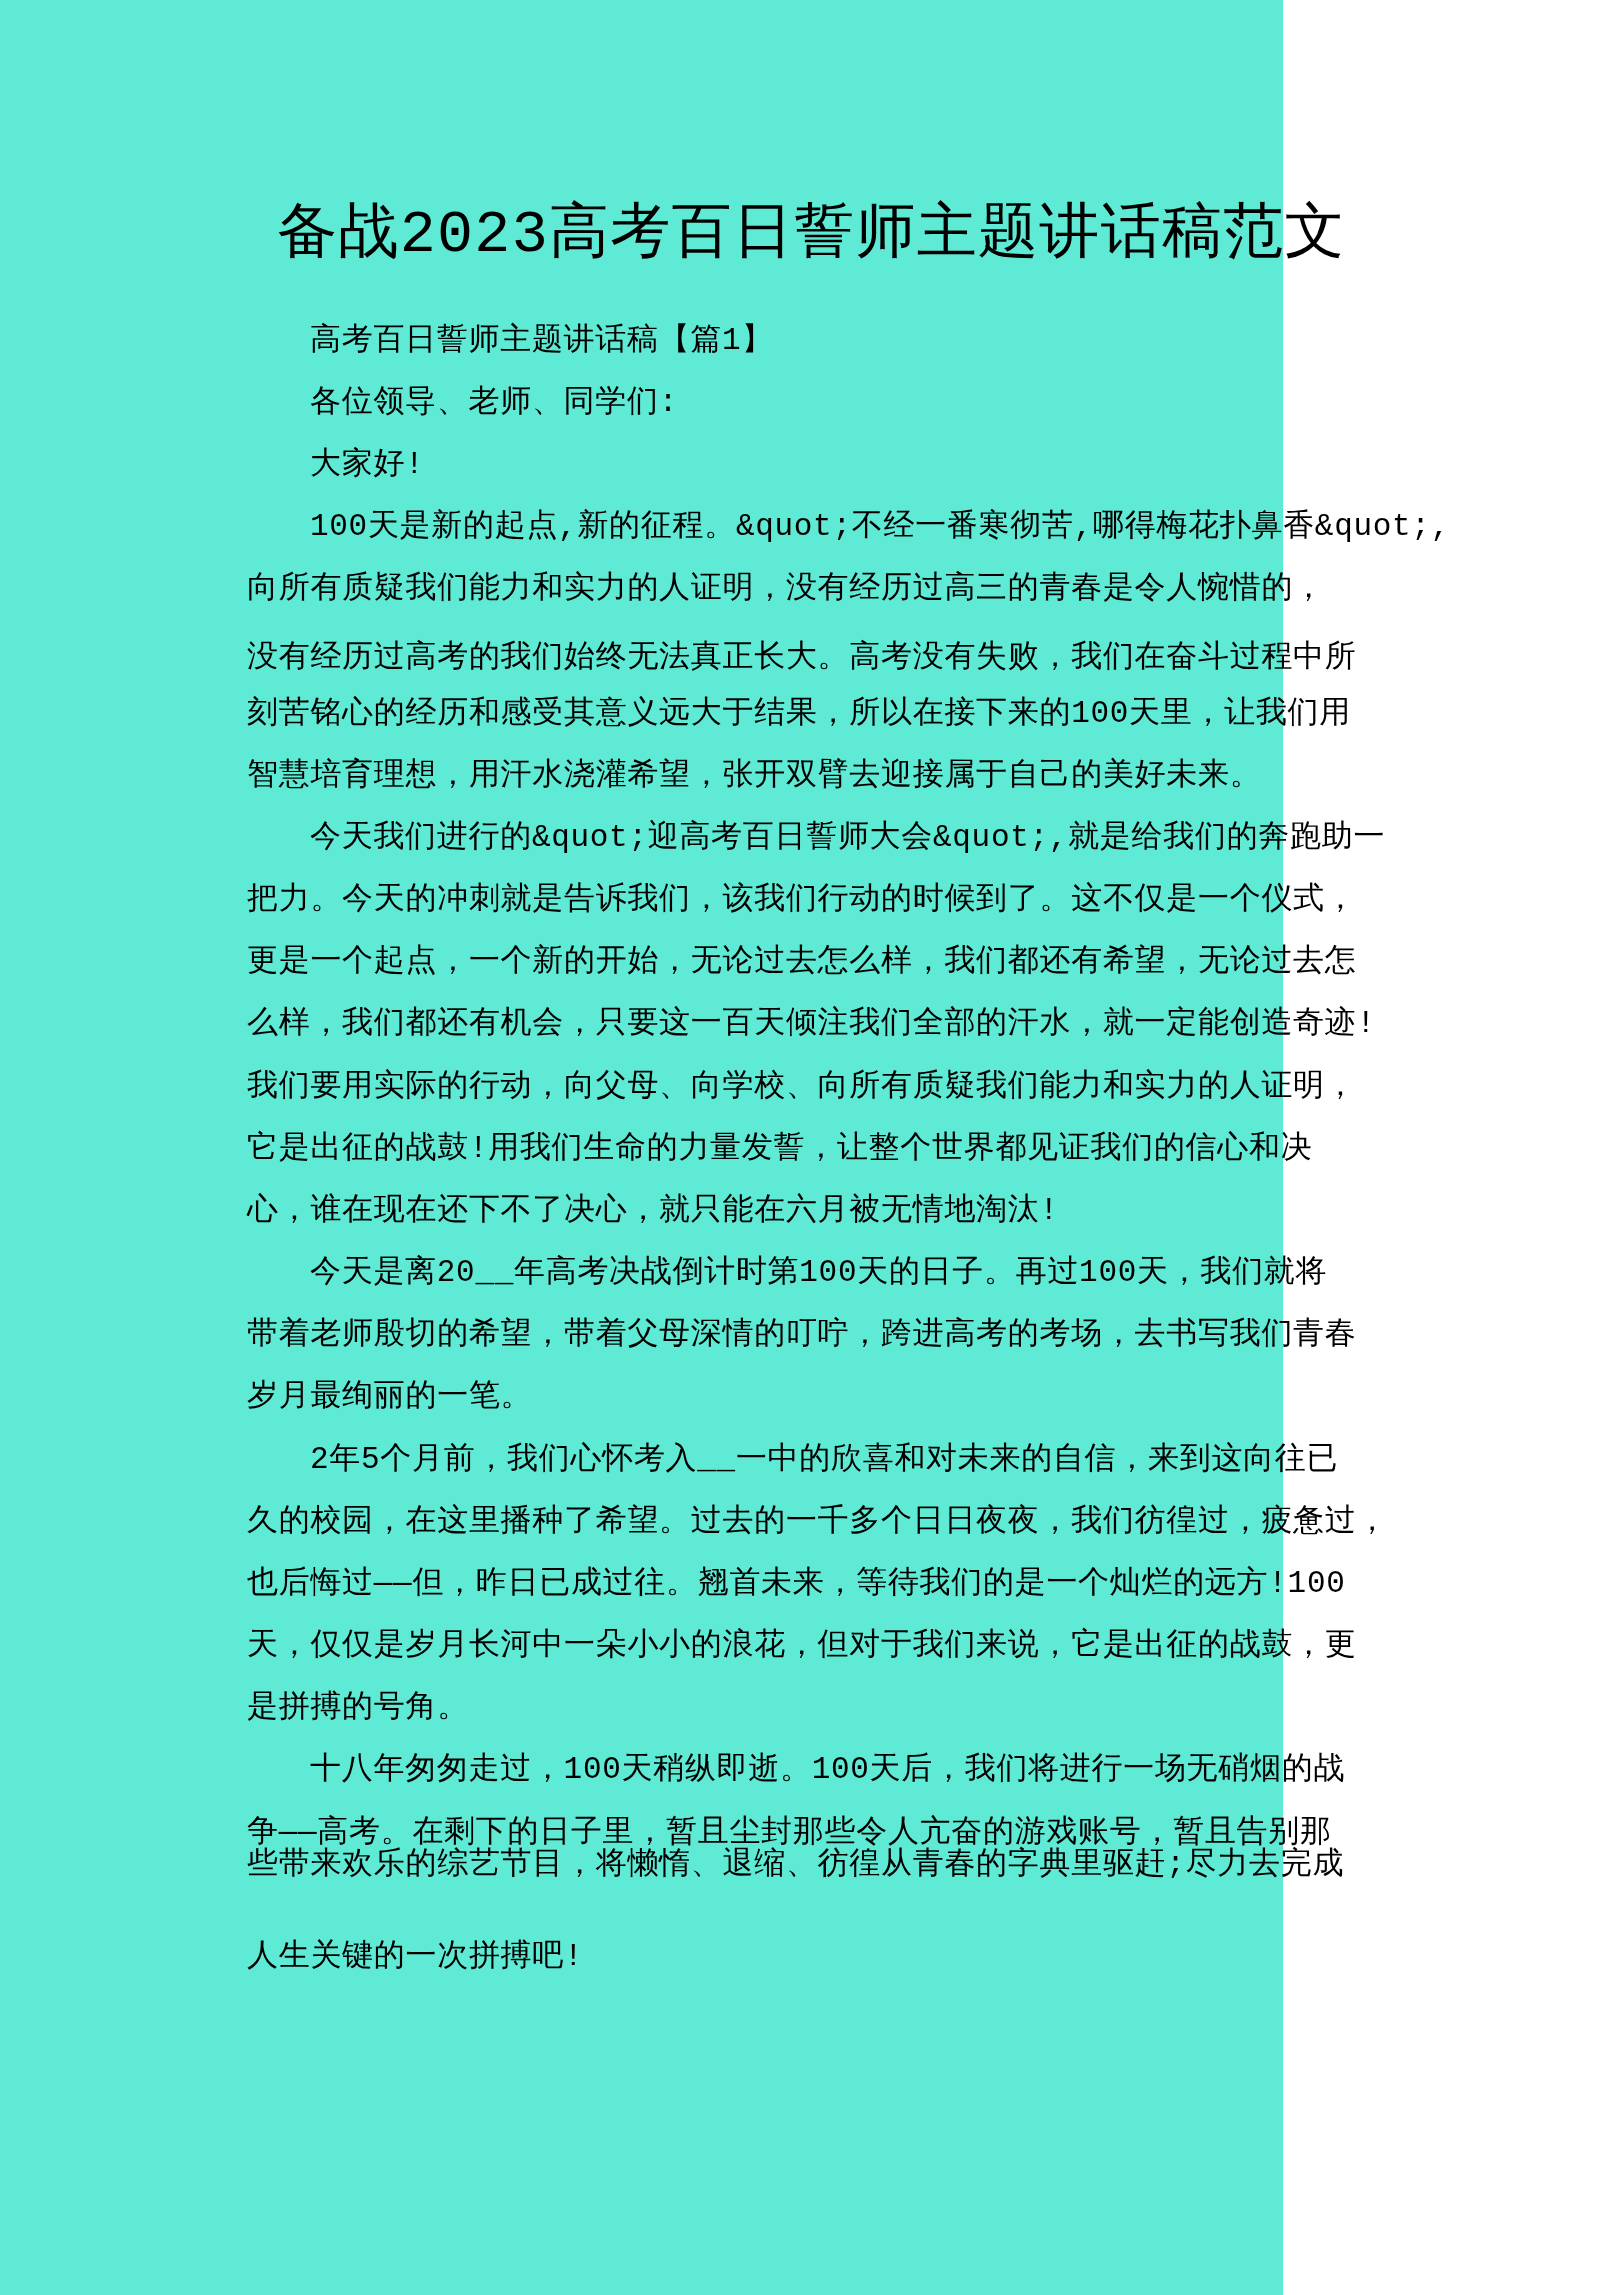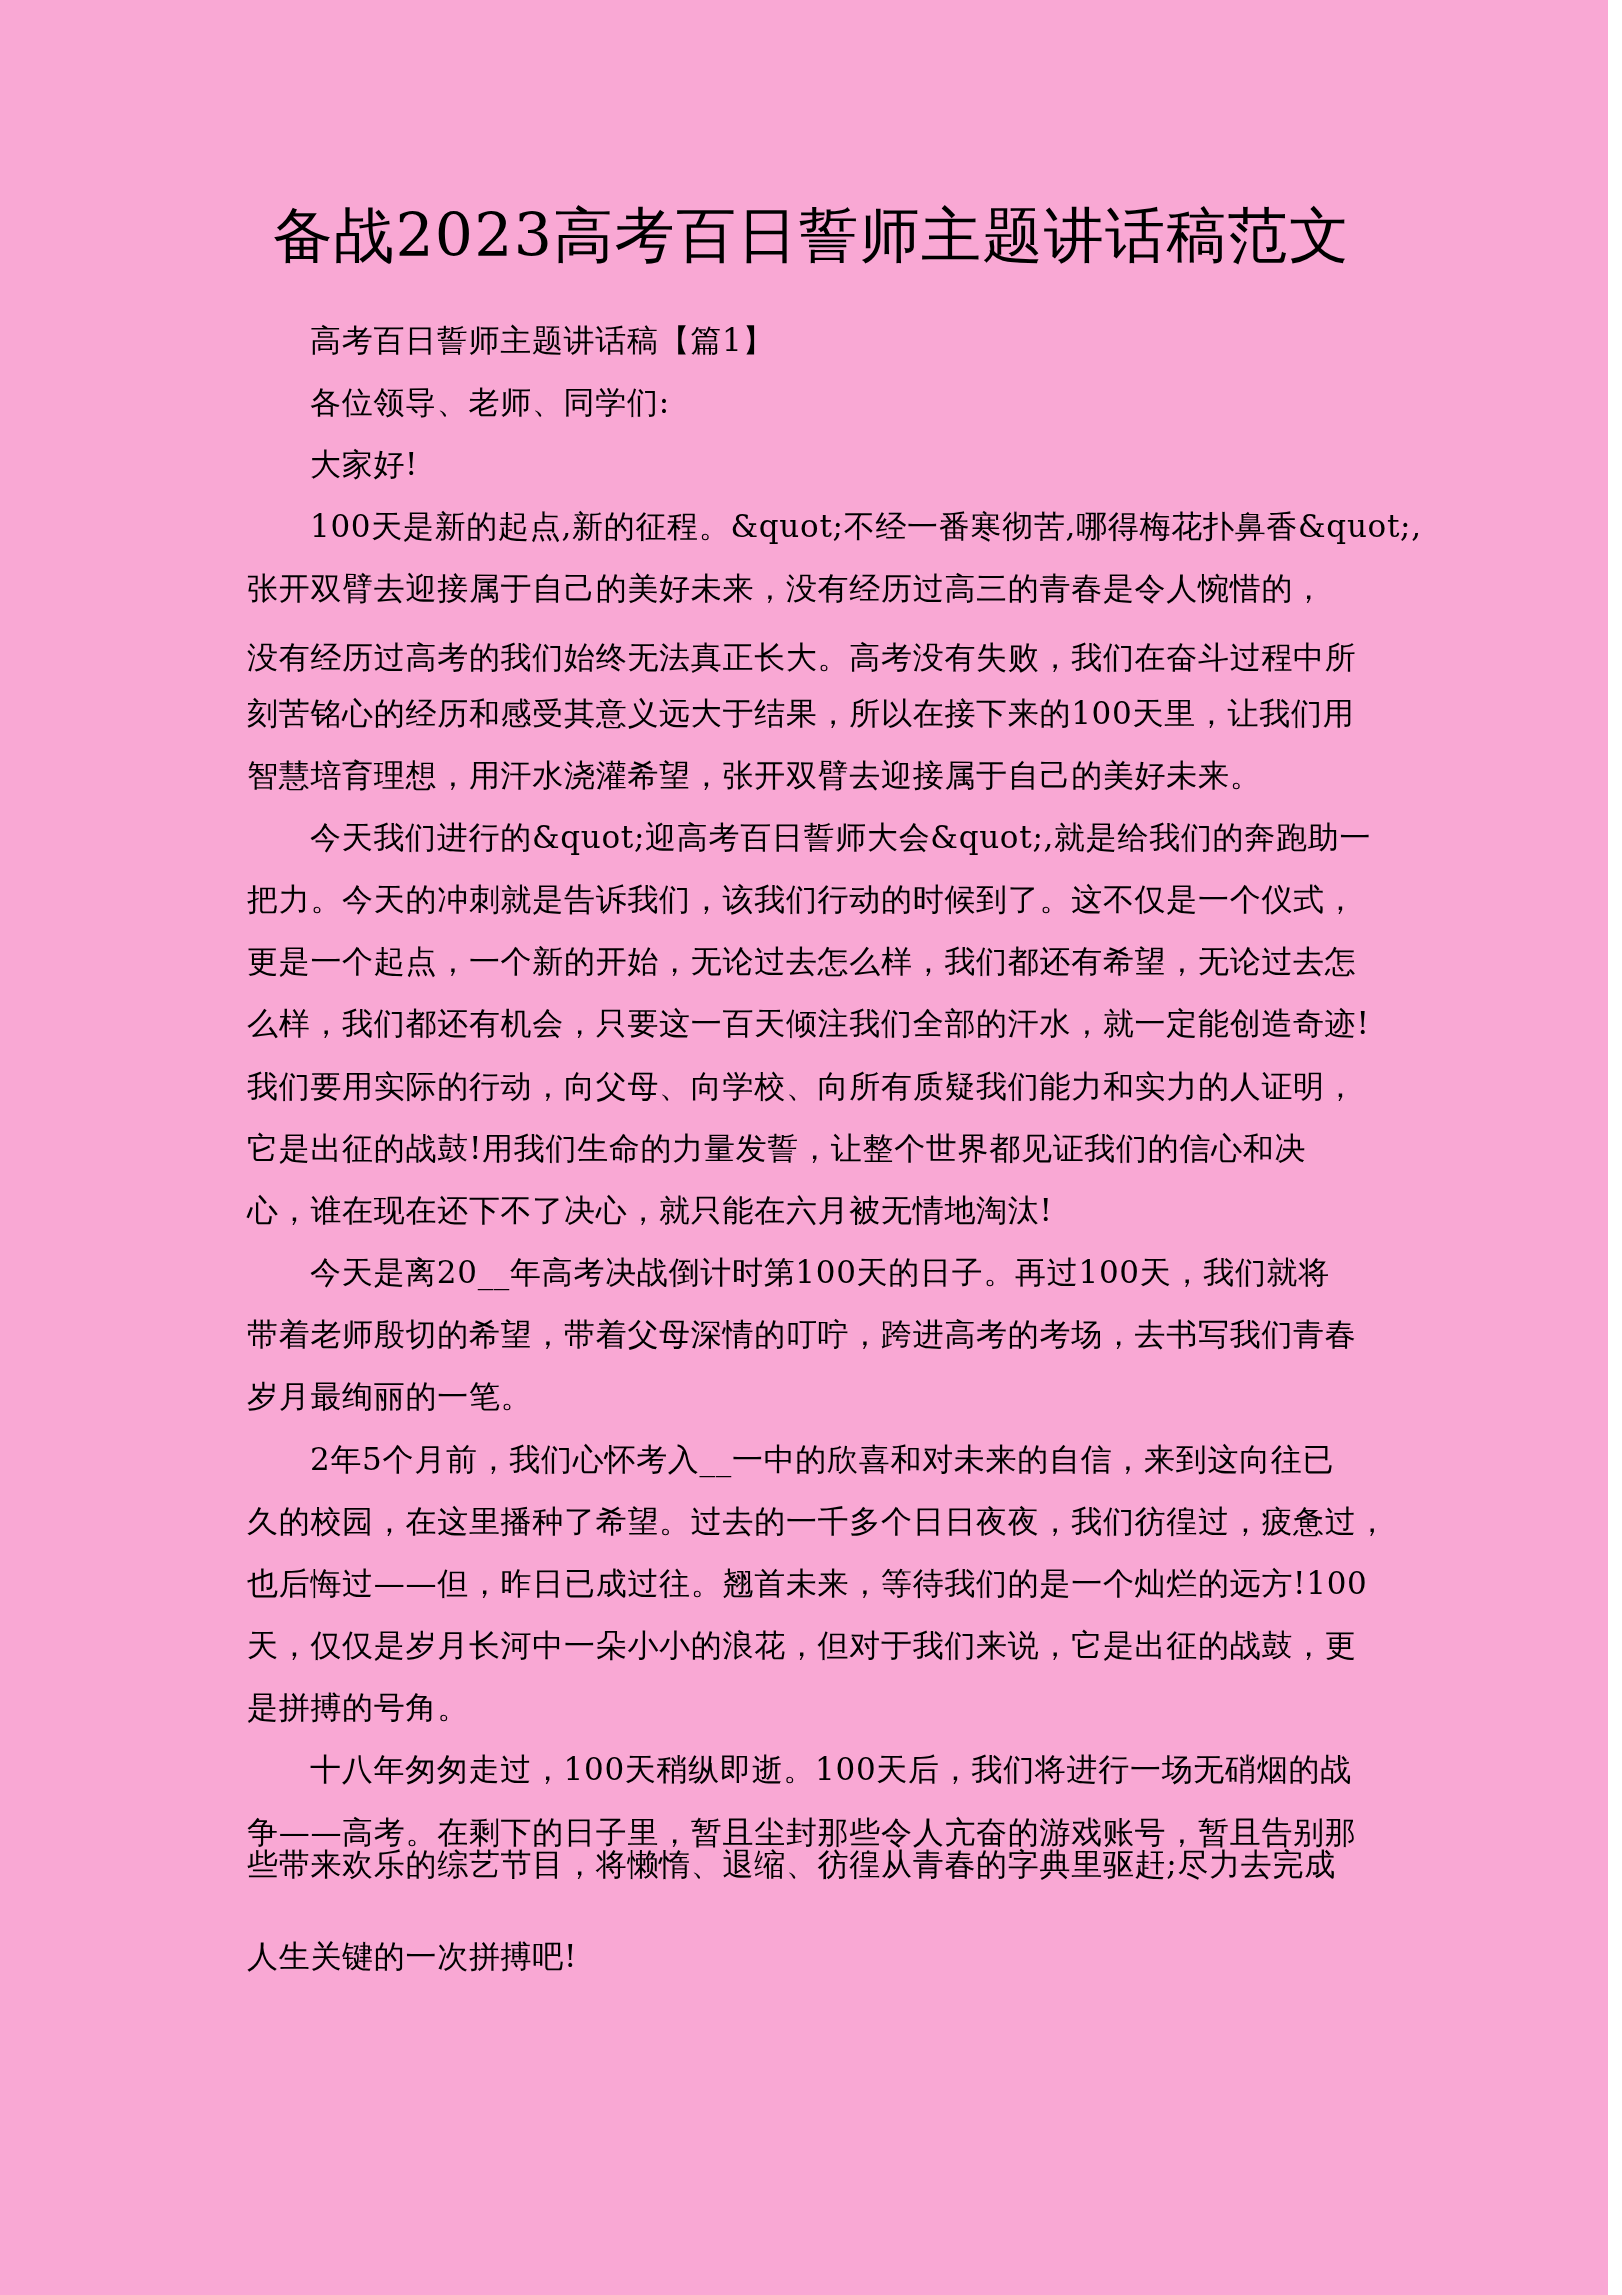--- a/index.html
+++ b/index.html
@@ -1,36 +1,36 @@
 <!DOCTYPE html>
 <html style="font-size:10.5px"><head>
 <meta charset="utf-8">
 <style>
   html, body { margin: 0; padding: 0; background: #ffffff; }
   body { width: 1623px; height: 2295px; position: relative; overflow: hidden;
          font-family: "DejaVu Serif", "Liberation Serif", serif; color: #000; }
-  .page { position: absolute; left: 0; top: 0; width: 1608px; height: 2295px; background: #f9a8d4; }
+  .page { position: absolute; left: 0; top: 0; width: 1283px; height: 2295px; background: #5eead4; font-family: Liberation Mono, monospace; }
   .title { position: absolute; top: 196px; left: 0; width: 1623px; text-align: center;
            font-size: 60px; line-height: 79px; letter-spacing: 1.3px; }
   .body { position: absolute; left: 247px; top: 0; width: 1132px; }
   .line { position: absolute; left: 0; white-space: nowrap; font-size: 31px; line-height: 39px;
           letter-spacing: 0.7px; }
   .indent { left: 63px; }
 </style>
 </head>
 <body>
 
 <div class="page">
   <div class="title">备战2023高考百日誓师主题讲话稿范文</div>
   <div class="body" id="body">
       <div class="line indent" style="top: 321px;">高考百日誓师主题讲话稿【篇1】</div>
       <div class="line indent" style="top: 383px;">各位领导、老师、同学们:</div>
       <div class="line indent" style="top: 445px;">大家好!</div>
       <div class="line indent" style="top: 507px; text-align: right;">100天是新的起点,新的征程。&amp;quot;不经一番寒彻苦,哪得梅花扑鼻香&amp;quot;,</div>
-      <div class="line" style="top: 569px;">张开双臂去迎接属于自己的美好未来，没有经历过高三的青春是令人惋惜的，</div>
+      <div class="line" style="top: 569px;">向所有质疑我们能力和实力的人证明，没有经历过高三的青春是令人惋惜的，</div>
       <div class="line" style="top: 631px; margin-top: 7px;">没有经历过高考的我们始终无法真正长大。高考没有失败，我们在奋斗过程中所</div>
       <div class="line" style="top: 694px;">刻苦铭心的经历和感受其意义远大于结果，所以在接下来的100天里，让我们用</div>
       <div class="line" style="top: 756px;">智慧培育理想，用汗水浇灌希望，张开双臂去迎接属于自己的美好未来。</div>
       <div class="line indent" style="top: 818px;">今天我们进行的&amp;quot;迎高考百日誓师大会&amp;quot;,就是给我们的奔跑助一</div>
       <div class="line" style="top: 880px;">把力。今天的冲刺就是告诉我们，该我们行动的时候到了。这不仅是一个仪式，</div>
       <div class="line" style="top: 942px;">更是一个起点，一个新的开始，无论过去怎么样，我们都还有希望，无论过去怎</div>
       <div class="line" style="top: 1004px;">么样，我们都还有机会，只要这一百天倾注我们全部的汗水，就一定能创造奇迹!</div>
       <div class="line" style="top: 1067px;">我们要用实际的行动，向父母、向学校、向所有质疑我们能力和实力的人证明，</div>
       <div class="line" style="top: 1129px;">它是出征的战鼓!用我们生命的力量发誓，让整个世界都见证我们的信心和决</div>
       <div class="line" style="top: 1191px;">心，谁在现在还下不了决心，就只能在六月被无情地淘汰!</div>

